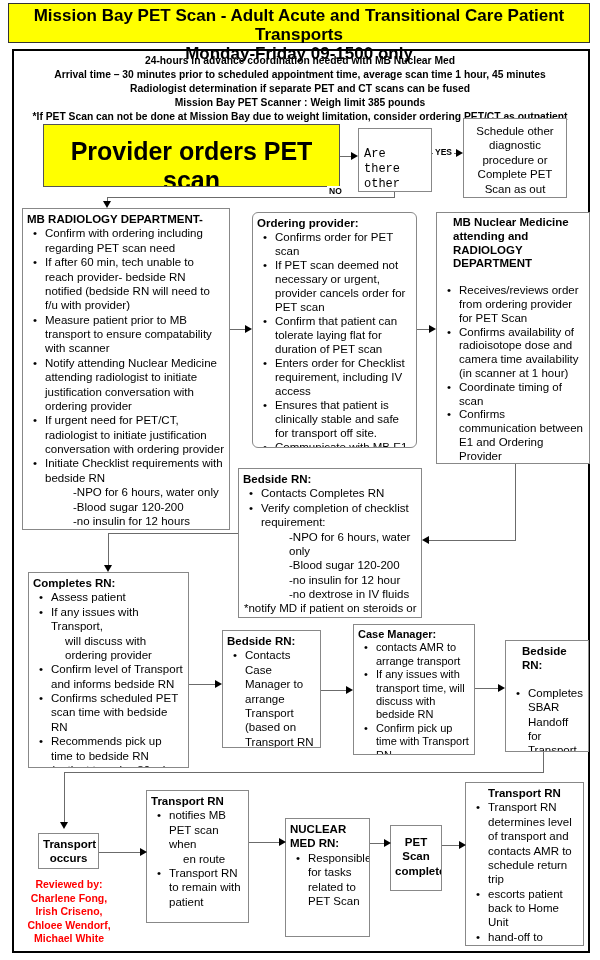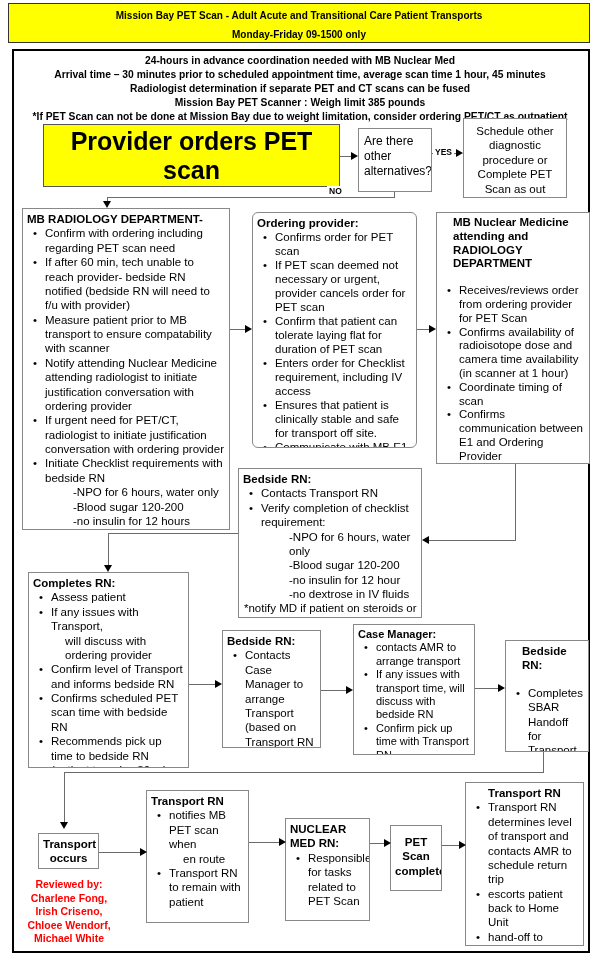--- a/index.html
+++ b/index.html
@@ -1,34 +1,34 @@
 <!DOCTYPE html>
 <html><head>
 <meta charset="utf-8">
 <style>
   html,body{margin:0;padding:0;background:#fff;}
   #page{position:relative;width:600px;height:960px;background:#fff;
         font-family:"Liberation Sans","DejaVu Sans",sans-serif;color:#000;overflow:hidden;}
   .banner{position:absolute;left:8px;top:3px;width:582px;height:40px;background:#FFFF00;
-          border:1px solid #333;text-align:center;font-weight:bold;font-size:10px;line-height:19px;padding-top:2px;box-sizing:border-box;}
+          border:1px solid #333;text-align:center;font-weight:bold;font-size:17px;line-height:19px;padding-top:2px;box-sizing:border-box;}
   .frame{position:absolute;left:12px;top:49px;width:578px;height:904px;border:2px solid #000;box-sizing:border-box;}
   .notes{position:absolute;left:30px;top:54px;width:540px;text-align:center;font-weight:bold;
          font-size:10.3px;line-height:14px;}
   .box{position:absolute;border:1px solid #888;background:#fff;font-size:11.5px;line-height:1.25;
        padding:3px 4px;box-sizing:border-box;z-index:2;overflow:hidden;}
   .ttl{font-weight:bold;}
   .li{position:relative;}
   .li.b{padding-left:18px;}
   .li.b::before{content:"\2022";position:absolute;left:6px;}
   .li.s{padding-left:46px;}
   .li.s2{padding-left:32px;}
   .li.n{padding-left:1px;}
   .gap8{margin-bottom:13px;margin-left:12px;}
   .start{background:#FFFF00;border:1px solid #555;font-weight:bold;font-size:25px;line-height:29px;
-         text-align:center;padding-top:2px;}
+         text-align:center;padding-top:12px;}
   .ctr{text-align:center;}
   .h{position:absolute;height:1px;background:#6b6b6b;z-index:1;}
   .v{position:absolute;width:1px;background:#6b6b6b;z-index:1;}
   .ar{position:absolute;width:0;height:0;z-index:3;}
   .ar.r{border:4px solid transparent;border-left:7px solid #000;border-right:0;}
   .ar.l{border:4px solid transparent;border-right:7px solid #000;border-left:0;}
   .ar.d{border:4px solid transparent;border-top:7px solid #000;border-bottom:0;}
   .lbl{position:absolute;font-size:8.5px;font-weight:bold;background:#fff;padding:0 2px;z-index:4;}
   .review{position:absolute;left:14px;top:878px;width:110px;text-align:center;color:#FF0000;
           font-weight:bold;font-size:10.5px;line-height:13.5px;z-index:2;}
@@ -51,21 +51,21 @@
     <div>Radiologist determination if separate PET and CT scans can be fused</div>
     <div>Mission Bay PET Scanner :  Weigh limit 385 pounds</div>
     <div>*If PET Scan can not be done at Mission Bay due to weight limitation, consider ordering PET/CT as outpatient after discharge</div>
   </div>
 
   <div class="box start" style="left:43px;top:124px;width:297px;height:63px;">
     <div>Provider orders PET scan</div>
     <div>to be performed at MB</div>
   </div>
 
-  <div class="box" style="left:358px;top:128px;width:74px;height:64px;font-size:12px;padding:5px 5px;">
+  <div class="box" style="left:358px;top:128px;width:74px;height:64px;font-size:12px;padding:18px 5px;font-family:Liberation Mono, monospace;">
     <div>Are there</div>
     <div>other</div>
     <div>alternatives?</div>
   </div>
 
   <div class="box ctr" style="left:463px;top:118px;width:104px;height:80px;padding:5px 3px;">
     <div>Schedule other diagnostic procedure or Complete PET Scan as out patient</div>
   </div>
 
   <div class="box" style="left:22px;top:208px;width:208px;height:322px;">
@@ -97,21 +97,21 @@
     <div class="li b">Receives/reviews  order from ordering provider for PET Scan</div>
     <div class="li b">Confirms availability of radioisotope dose and camera time availability  (in scanner at 1 hour)</div>
     <div class="li b">Coordinate timing of scan</div>
     <div class="li b">Confirms communication between E1 and Ordering Provider</div>
     <div class="li b">Notifies patient bedside RN of scheduled PET Scan time</div>
 
   </div>
 
   <div class="box" style="left:238px;top:468px;width:184px;height:150px;">
     <div class="ttl">Bedside RN:</div>
-    <div class="li b">Contacts Transport RN</div>
+    <div class="li b">Contacts Completes RN</div>
     <div class="li b">Verify completion of checklist requirement:</div>
     <div class="li s">-NPO for 6 hours, water only</div>
     <div class="li s">-Blood sugar 120-200</div>
     <div class="li s">-no insulin for 12 hour</div>
     <div class="li s">-no dextrose in IV fluids</div>
     <div class="li n">*notify MD if patient on steroids or glucagon</div>
   </div>
 
   <div class="box" style="left:28px;top:572px;width:161px;height:196px;">
     <div class="ttl">Completes RN:</div>
@@ -153,21 +153,21 @@
     <div>Michael White</div>
   </div>
 
   <div class="box" style="left:146px;top:790px;width:103px;height:133px;">
     <div class="ttl">Transport RN</div>
     <div class="li b">notifies MB PET scan when</div>
     <div class="li s2">en route</div>
     <div class="li b">Transport RN to remain with patient</div>
   </div>
 
-  <div class="box" style="left:285px;top:818px;width:85px;height:103px;">
+  <div class="box" style="left:285px;top:818px;width:85px;height:119px;">
     <div class="ttl">NUCLEAR MED RN:</div>
     <div class="li b">Responsible for tasks related to PET Scan</div>
   </div>
 
   <div class="box ctr" style="left:390px;top:825px;width:52px;height:66px;font-weight:bold;padding-top:9px;">
     <div>PET Scan complete</div>
   </div>
 
   <div class="box" style="left:465px;top:782px;width:119px;height:164px;">
     <div class="ttl ctr">Transport RN</div>

